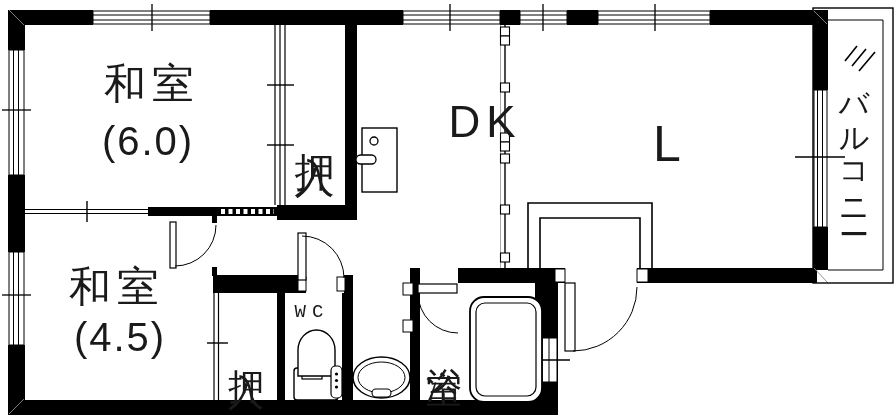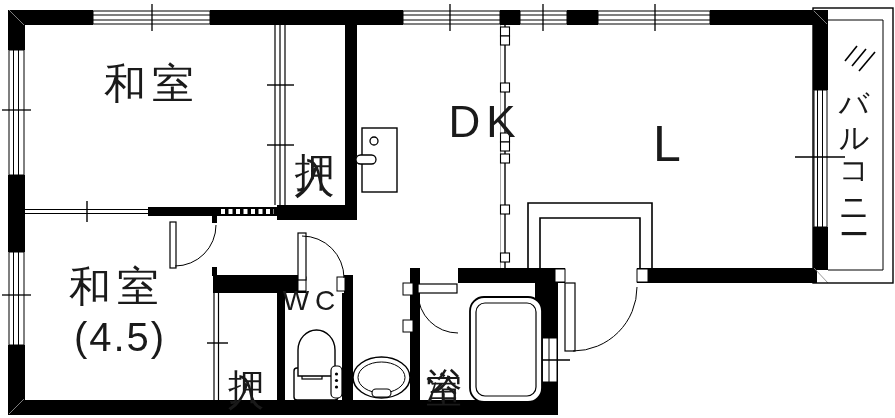--- a/index.html
+++ b/index.html
@@ -19,21 +19,21 @@
   .w6name{left:152px;top:84px;font-size:42px;letter-spacing:6px;}
   .w6size{left:148px;top:141px;font-size:40px;letter-spacing:2px;}
   .oshi-top{left:315px;top:125px;font-size:40px;letter-spacing:4px;}
   .dk{left:449px;top:122px;font-size:44px;letter-spacing:6px;margin-left:36px;}
   .liv{left:667px;top:144px;font-size:50px;}
   .balc{left:854px;top:146px;font-size:30px;letter-spacing:3px;}
   .genkan{left:589px;top:242px;font-size:40px;letter-spacing:3px;}
   .w45name{left:117px;top:287px;font-size:42px;letter-spacing:6px;}
   .w45size{left:114px;top:337px;font-size:40px;letter-spacing:2px;margin-left:6px;}
   .oshi-btm{left:246px;top:344px;font-size:36px;letter-spacing:3px;}
-  .wc{left:312px;top:301px;font-size:28px;letter-spacing:6px;}
+  .wc{left:312px;top:313px;font-size:19px;letter-spacing:6px;font-family:Liberation Mono, monospace;}
   .bath{left:444px;top:341px;font-size:36px;letter-spacing:2px;}
 </style>
 </head>
 <body>
 
 <div class="plan">
 
 <svg width="895" height="418" viewBox="0 0 895 418">
 
   <g fill="#000">
@@ -233,20 +233,21 @@
     <rect x="372" y="389" width="19" height="8" rx="4" fill="#fff" stroke="#000" stroke-width="1.1"></rect>
   </g>
 
   <g>
     <rect x="470" y="297" width="72" height="105" rx="14" fill="#fff" stroke="#000" stroke-width="1.8"></rect>
     <rect x="476" y="303" width="60" height="93" rx="9" fill="none" stroke="#000" stroke-width="1.2"></rect>
   </g>
 </svg>
 
 <div class="lbl w6name">和室</div>
+<div class="lbl w6size">(6.0)</div>
 <div class="lbl vert oshi-top">押入</div>
 <div class="lbl dk">DK</div>
 <div class="lbl liv">L</div>
 <div class="lbl vert balc">バルコニー</div>
 <div class="lbl w45name">和室</div>
 <div class="lbl w45size">(4.5)</div>
 <div class="lbl vert oshi-btm">押入</div>
 <div class="lbl wc">WC</div>
 <div class="lbl vert bath">浴室</div>
 

